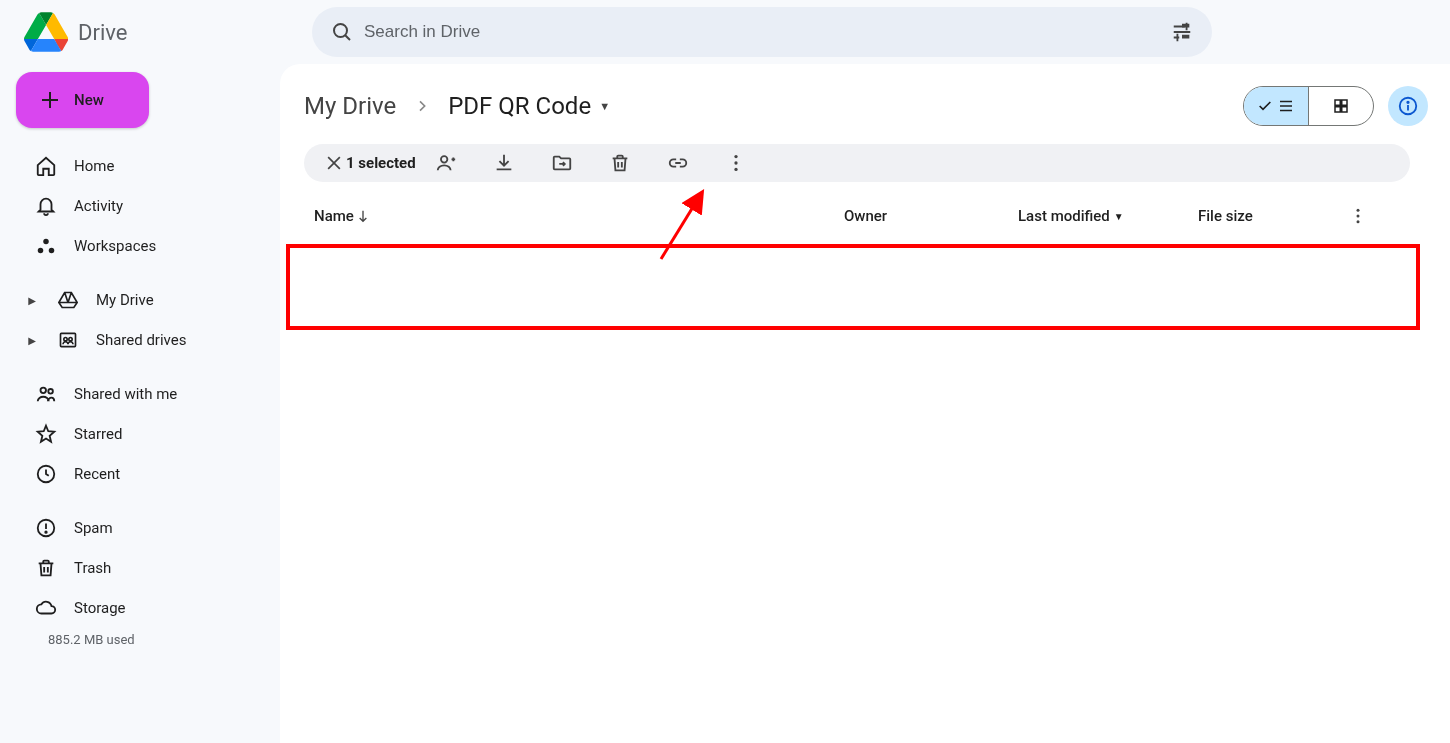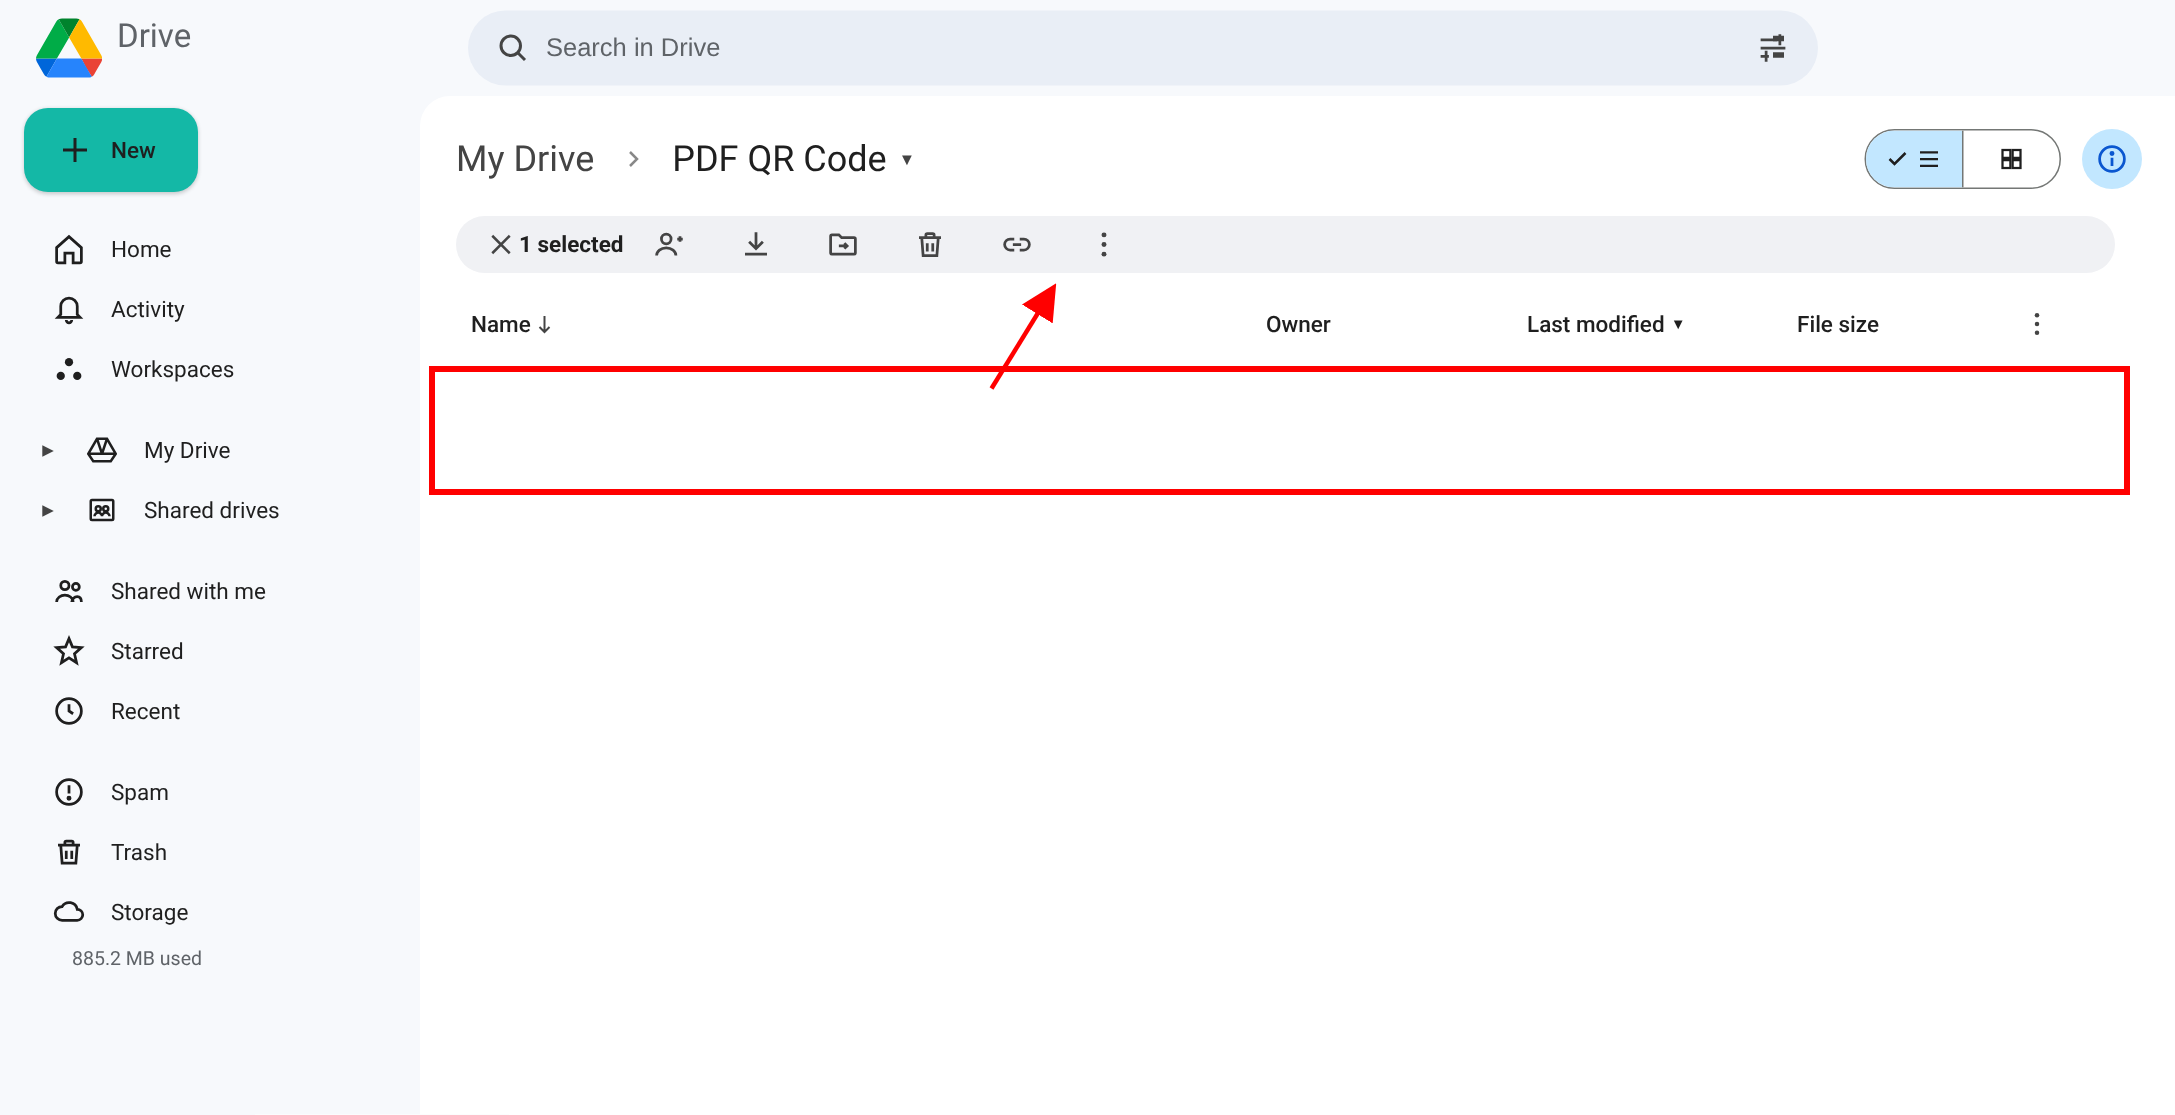--- a/index.html
+++ b/index.html
@@ -17,20 +17,21 @@
 
   
   .header {
     display: flex;
     align-items: center;
     height: 64px;
     padding: 0 16px;
   }
   .logo-section {
     display: flex;
+    align-items: center;
     width: 296px;
     padding-left: 8px;
   }
   .logo {
     width: 44px;
     height: 40px;
   }
   .product-name {
     font-size: 22px;
     color: #5f6368;
@@ -75,23 +76,23 @@
   .sidebar {
     width: 280px;
     padding: 8px 16px 0 16px;
     display: flex;
     flex-direction: column;
   }
   .new-btn {
     display: flex;
     align-items: center;
     gap: 12px;
-    width: 116px;
+    width: 133px;
     height: 56px;
-    background: #14b8a6;
+    background: #d946ef;
     border-radius: 16px;
     box-shadow: 0 1px 3px rgba(0,0,0,0.2);
     padding: 0 22px;
     font-size: 15px;
     font-weight: 500;
     cursor: pointer;
     margin-bottom: 18px;
   }
   .nav-section { margin-bottom: 14px; }
   .nav-item {

